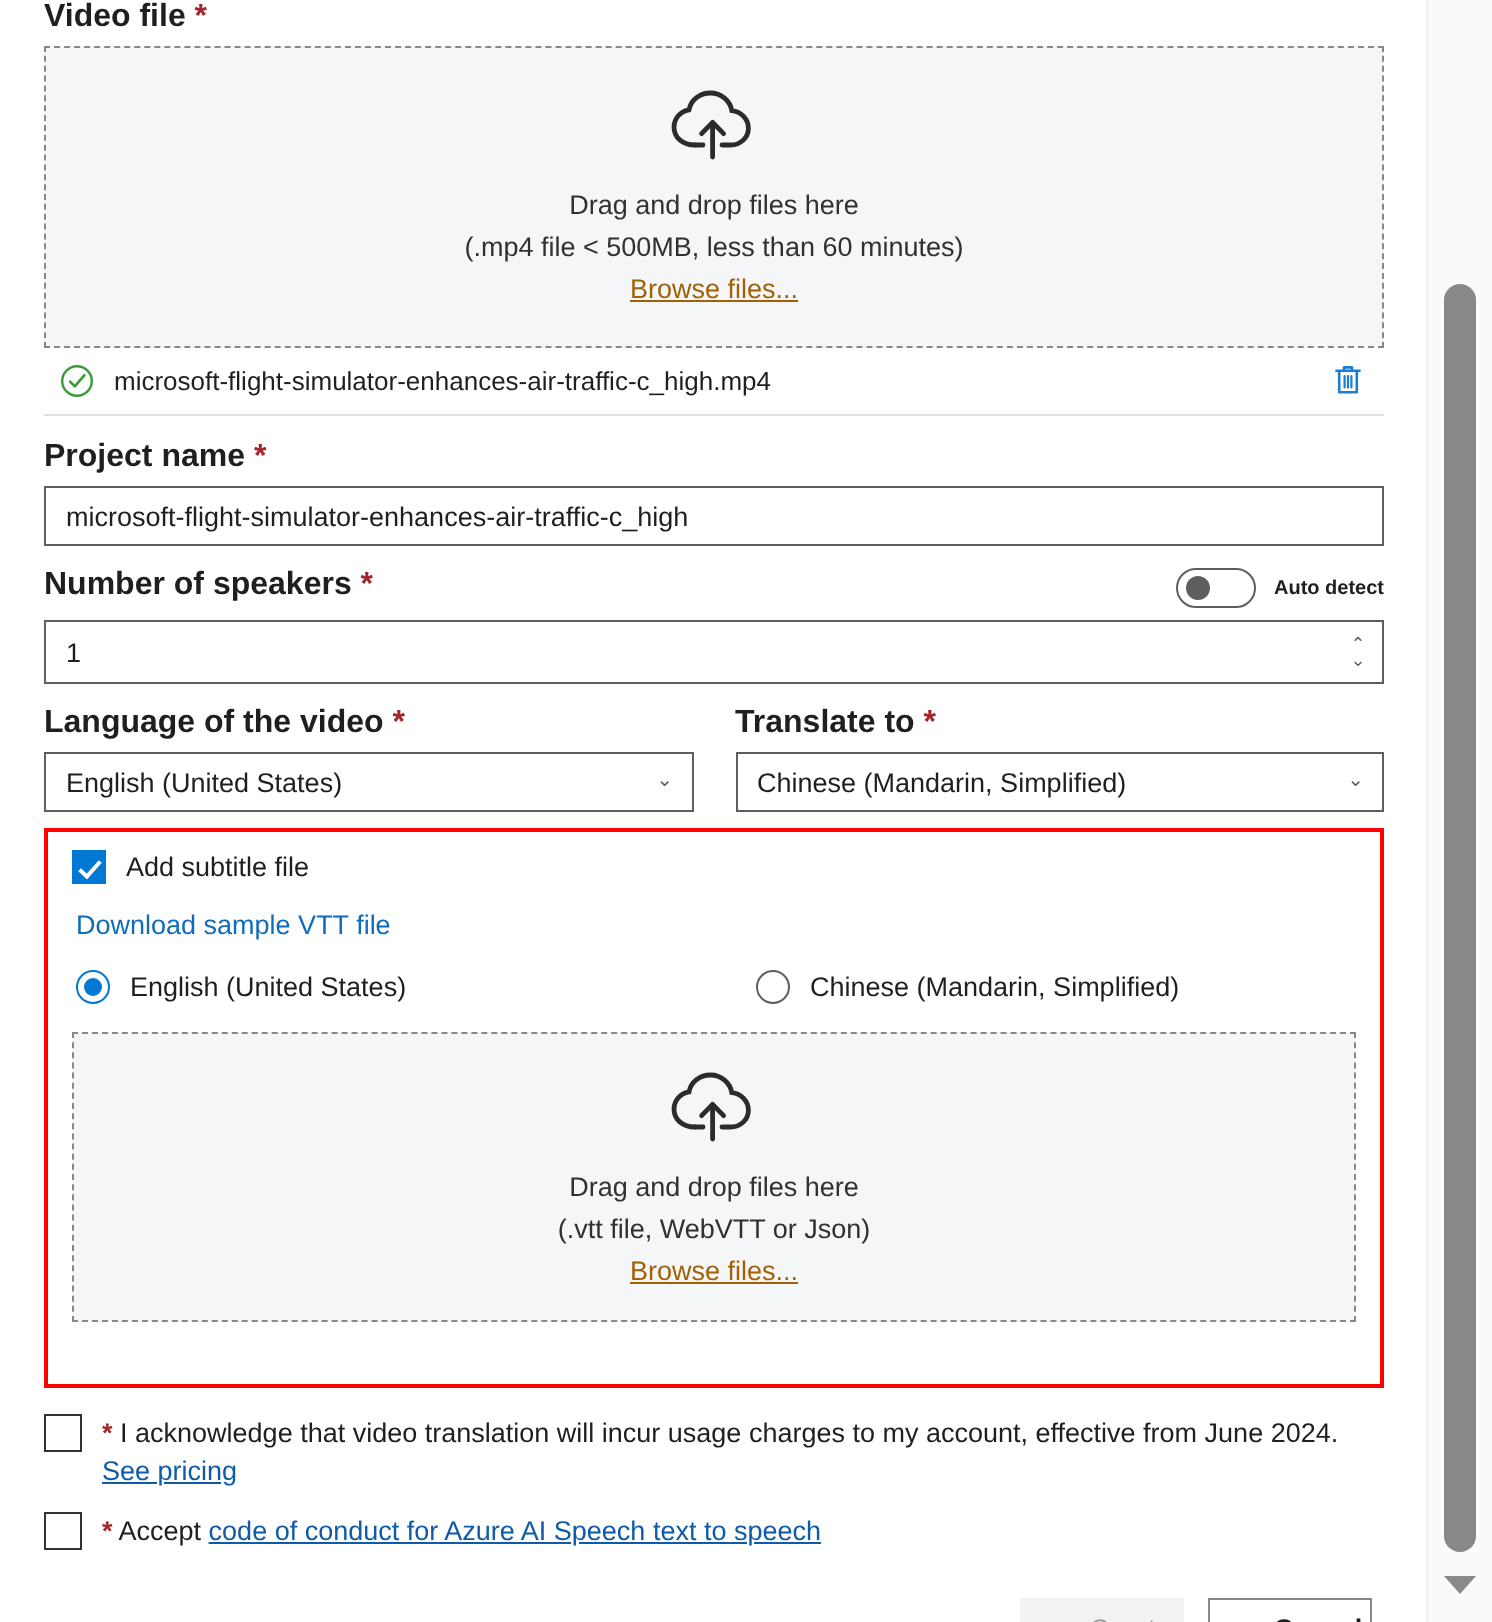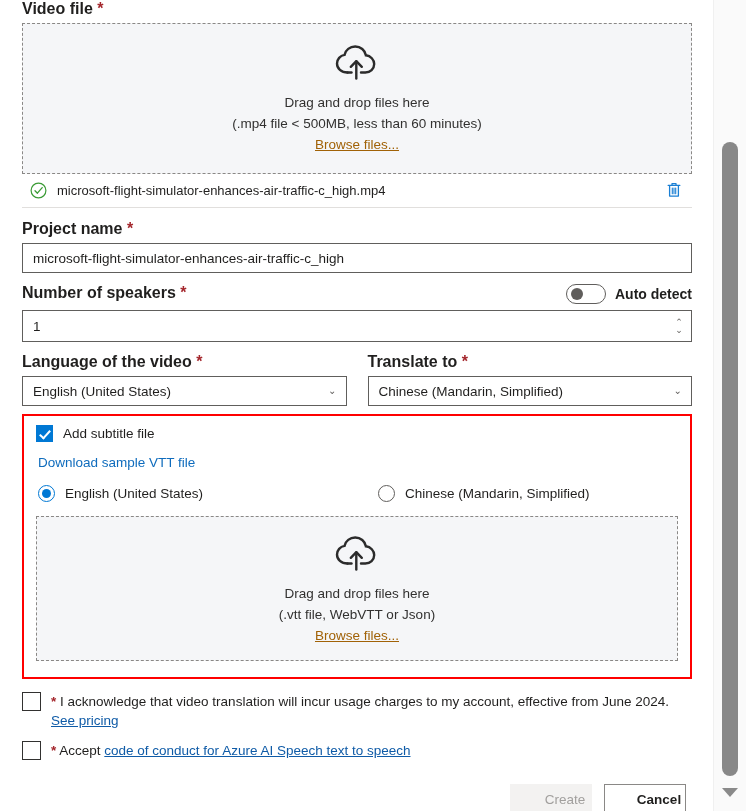--- a/index.html
+++ b/index.html
@@ -115,21 +115,21 @@
     cursor: pointer;
     box-sizing: border-box;
   }
   .toggle .knob {
     position: absolute;
     width: 12px; height: 12px;
     border-radius: 50%;
     background: #605e5c;
     top: 3px; left: 4px;
   }
-  .toggle-label { font-size: 14px; color: #201f1e; font-weight: bold; }
+  .toggle-label { font-size: 10px; color: #201f1e; font-weight: bold; }
 
   
   .two-col { display: flex; gap: 21px; }
   .col { flex: 1 1 0; }
   .select {
     border: 1px solid #605e5c;
     height: 30px;
     box-sizing: border-box;
     display: flex;
     align-items: center;
@@ -139,21 +139,21 @@
     color: #201f1e;
     background: #fff;
     cursor: pointer;
   }
   .chev { color: #605e5c; font-size: 10px; line-height: 10px; }
 
   
   .subtitle-box {
     border: 2px solid #ff0000;
     box-sizing: border-box;
-    padding: 9px 12px 16px 12px;
+    padding: 9px 12px 31px 12px;
     margin-top: 8px;
   }
   .cb-row { display: flex; align-items: center; gap: 10px; }
   .checkbox {
     width: 17px; height: 17px;
     box-sizing: border-box;
     border: 1px solid #605e5c;
     background: #fff;
     cursor: pointer;
     flex: 0 0 auto;

